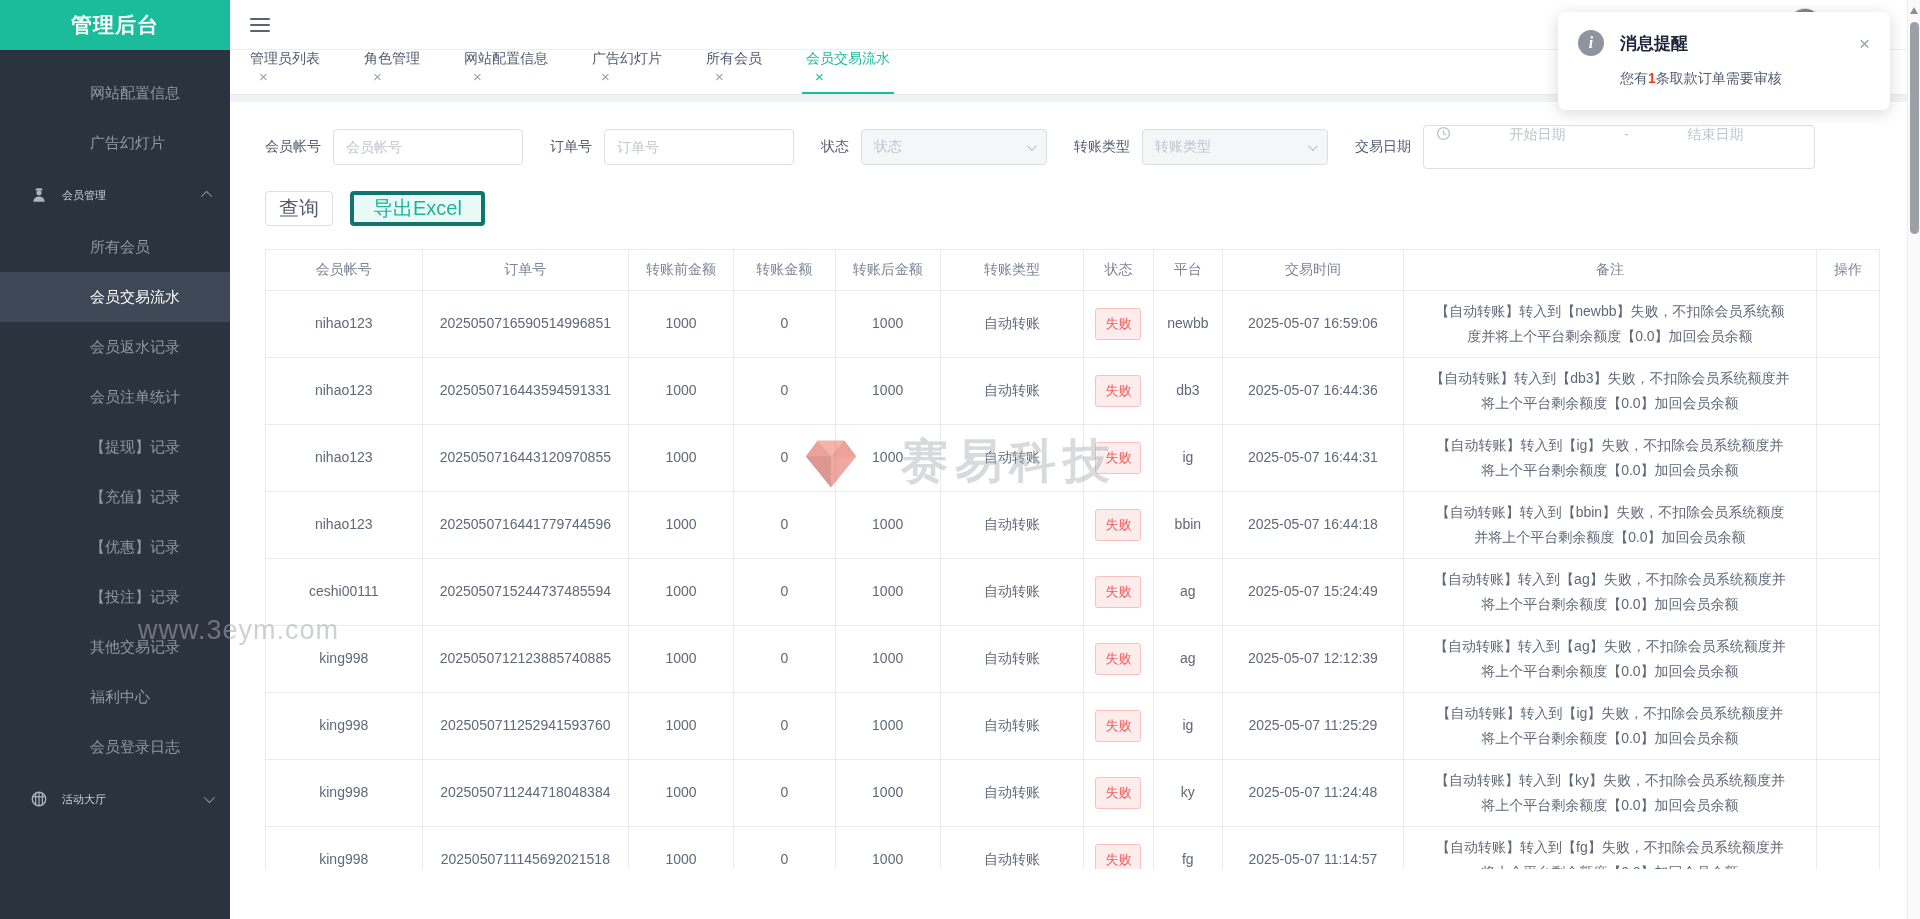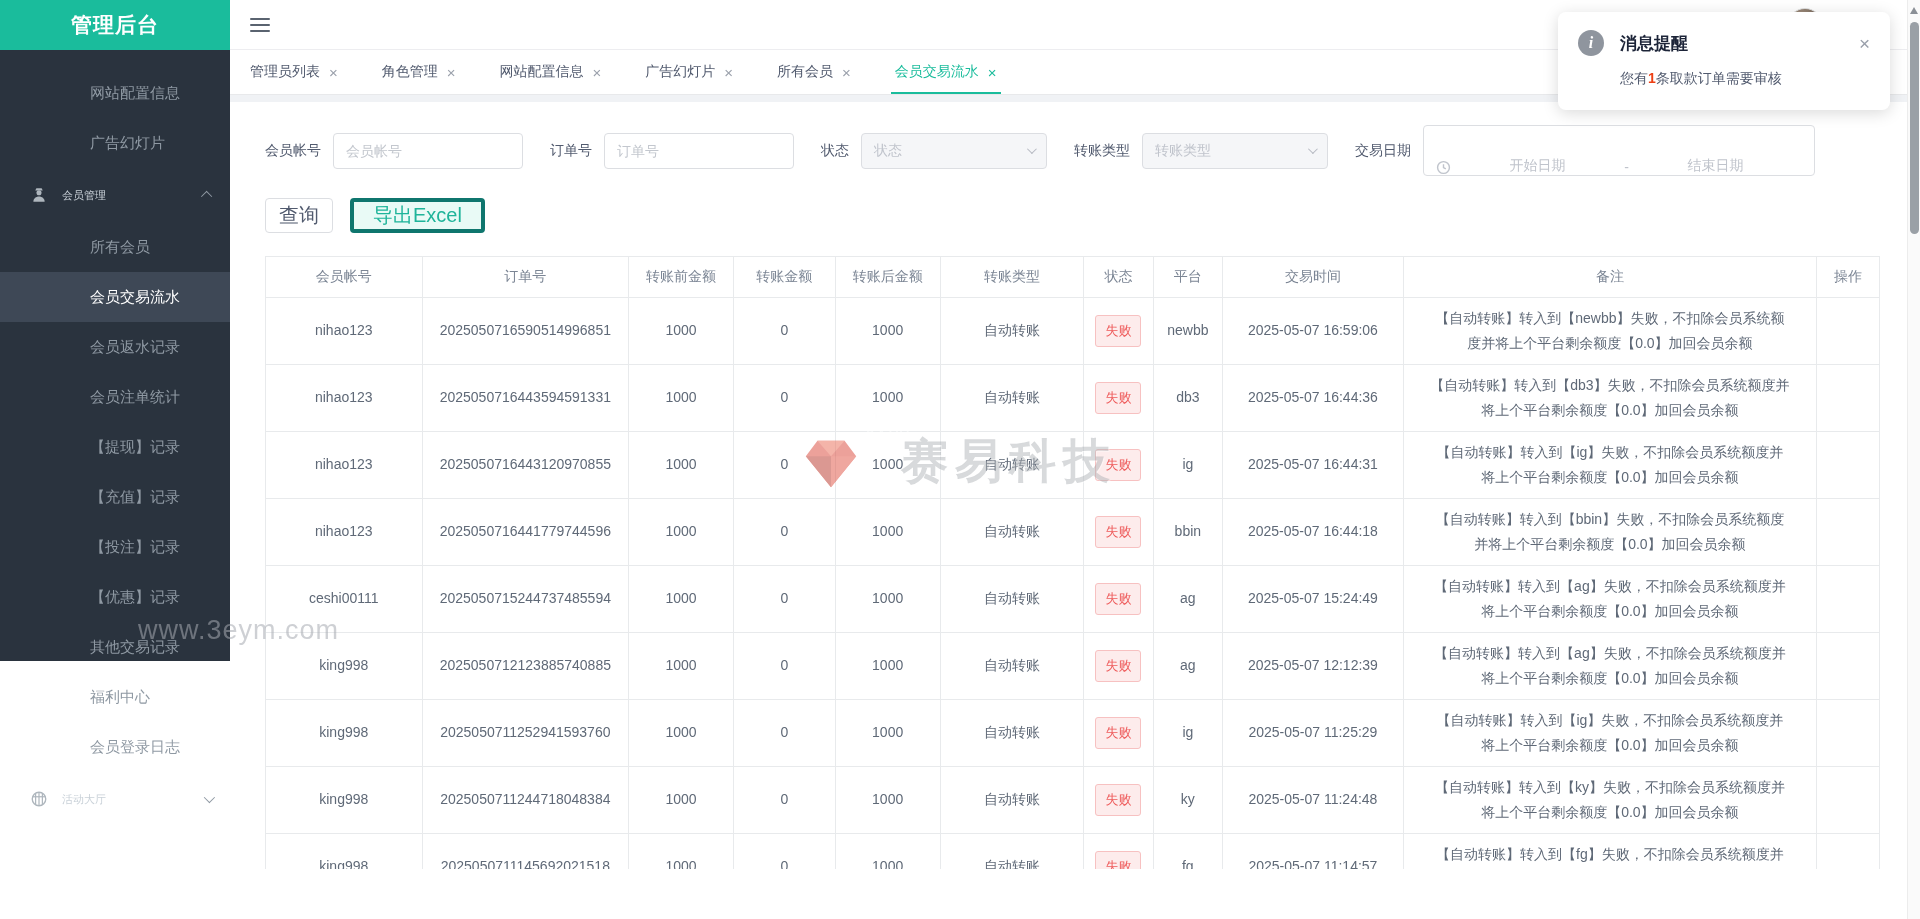--- a/index.html
+++ b/index.html
@@ -1,20 +1,20 @@
 <!DOCTYPE html>
 <html><head>
 <meta charset="utf-8">
 <style>
   * { margin:0; padding:0; box-sizing:border-box; }
   html,body { width:1920px; height:919px; overflow:hidden;
     font-family:"Liberation Sans","DejaVu Sans",sans-serif; background:#fff; }
 
   
-  .sidebar { position:fixed; left:0; top:0; width:230px; height:661px;
+  .sidebar { position:fixed; left:0; top:0; width:230px; height:919px;
     background:#2a333e; z-index:5; }
   .sidebar-header { height:50px; line-height:50px; text-align:center;
     background:#1abc9c; color:#fff; font-size:21px; font-weight:bold; letter-spacing:1px; }
   .sidebar nav { padding-top:18px; }
   .s-item { height:50px; line-height:50px; padding-left:90px; font-size:15px;
     color:#8f99a3; cursor:pointer; white-space:nowrap; }
   .s-item.active { background:#3e4856; color:#fff; }
   .s-section { height:54px; display:flex; align-items:center; padding:0 18px 0 30px;
     color:#c9d1d8; font-size:11px; cursor:pointer; }
   .s-icon { width:18px; height:18px; margin-right:14px; display:inline-flex; }
@@ -32,22 +32,22 @@
   .hamburger div { height:2px; background:#5a6370; margin:4px 0; border-radius:1px; }
   .topbar-right { margin-left:auto; display:flex; align-items:center; gap:22px; padding-right:78px; }
   .stats-icon { display:flex; align-items:flex-end; gap:2px; height:14px; cursor:pointer; }
   .stats-icon i { width:3px; background:#5b7fa6; border-radius:1px; display:block; }
   .avatar { width:34px; height:34px; border-radius:50%; cursor:pointer;
     background:radial-gradient(circle at 35% 35%, #b9a28e, #6f6257 70%, #4c423a); border:1px solid #ddd; }
 
   
   .tabbar { height:45px; background:#fff; border-bottom:1px solid #e8e9eb;
     display:flex; align-items:stretch; padding-left:20px; }
-  .tab { position:relative; display:inline-flex; align-items:center; margin-right:44px;
-    font-size:14px; color:#515a6e; cursor:pointer; white-space:nowrap; }
+  .tab { position:relative; display:inline-flex; margin-right:44px;
+    font-size:14px; color:#515a6e; cursor:pointer; white-space:nowrap;flex-direction:column; }
   .tab .x { margin-left:9px; color:#9aa0ab; font-size:15px; font-style:normal; }
   .tab.active { color:#1abc9c; }
   .tab.active .x { color:#1abc9c; }
   .tab.active::after { content:""; position:absolute; left:-4px; right:-4px; bottom:0;
     height:2px; background:#1abc9c; }
   .gap-strip { height:7px; background:#f0f2f5; }
 
   
   .content { background:#fff; padding:23px 40px 0 35px; height:767px; overflow:hidden; }
   .filter-row { display:flex; align-items:center; }
@@ -56,22 +56,22 @@
   .f-input { width:190px; height:36px; border:1px solid #dcdee2; border-radius:4px;
     padding:0 12px; font-size:14px; color:#515a6e; outline:none;
     font-family:"Liberation Sans","DejaVu Sans",sans-serif; }
   .f-input::placeholder { color:#c3c7ce; }
   .f-select { width:186px; height:36px; border:1px solid #dcdee2; border-radius:4px;
     background:#f5f6f8; display:flex; align-items:center; padding:0 12px; cursor:pointer; }
   .f-select .ph { font-size:14px; color:#c0c4cc; }
   .f-select .sel-chev { margin-left:auto; width:7px; height:7px;
     border-right:1.5px solid #b6bac2; border-bottom:1.5px solid #b6bac2;
     transform:rotate(45deg) translateY(-2px); }
-  .daterange { width:392px; height:51px; border:1px solid #dcdee2; border-radius:4px;
-    background:#fff; display:flex; align-items:flex-end; padding:0 12px; cursor:pointer; }
+  .daterange { width:392px; height:44px; border:1px solid #dcdee2; border-radius:4px;
+    background:#fff; display:flex; align-items:flex-start; padding:0 12px; cursor:pointer; }
   .daterange svg { width:15px; height:15px; stroke:#c0c4cc; fill:none; stroke-width:1.5; }
   .daterange .dph { flex:1; text-align:center; font-size:14px; color:#c0c4cc; }
   .daterange .dash { color:#c0c4cc; font-size:14px; }
 
   .btn-row { margin-top:22px; display:flex; gap:17px; }
   .btn { height:35px; border-radius:4px; font-size:20px; cursor:pointer; outline:none;
     font-family:"Liberation Sans","DejaVu Sans",sans-serif; }
   .btn-query { width:68px; background:#fff; border:1px solid #dcdee2; color:#515a6e; }
   .btn-export { padding:0 19px; background:#e9faf6; border:4px solid #0f766e; color:#1fb49a; }
 
@@ -134,22 +134,22 @@
         </span>
         <span>会员管理</span>
         <span class="chev up"></span>
       </div>
       <div class="s-item">所有会员</div>
       <div class="s-item active">会员交易流水</div>
       <div class="s-item">会员返水记录</div>
       <div class="s-item">会员注单统计</div>
       <div class="s-item">【提现】记录</div>
       <div class="s-item">【充值】记录</div>
+      <div class="s-item">【优惠】记录</div>
       <div class="s-item">【投注】记录</div>
-      <div class="s-item">【优惠】记录</div>
       <div class="s-item">其他交易记录</div>
       <div class="s-item">福利中心</div>
       <div class="s-item">会员登录日志</div>
       <div class="s-section">
         <span class="s-icon">
           <svg viewBox="0 0 24 24">
             <circle cx="12" cy="12" r="9" fill="none" stroke="#aeb6bd" stroke-width="1.8"></circle>
             <path d="M12 3v18 M7.5 4.5v15 M16.5 4.5v15" fill="none" stroke="#aeb6bd" stroke-width="1.6"></path>
             <path d="M3.5 9h17" fill="none" stroke="#aeb6bd" stroke-width="1.6"></path>
           </svg>

